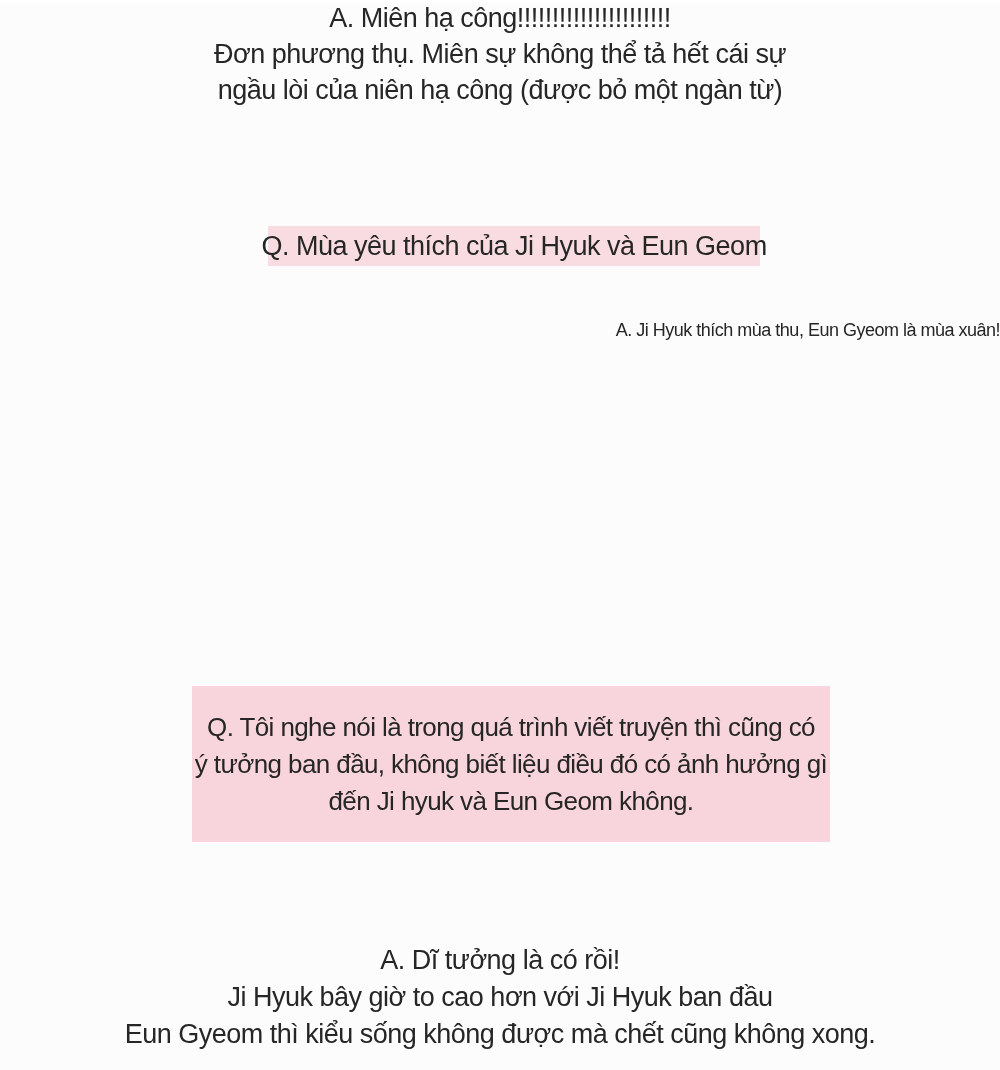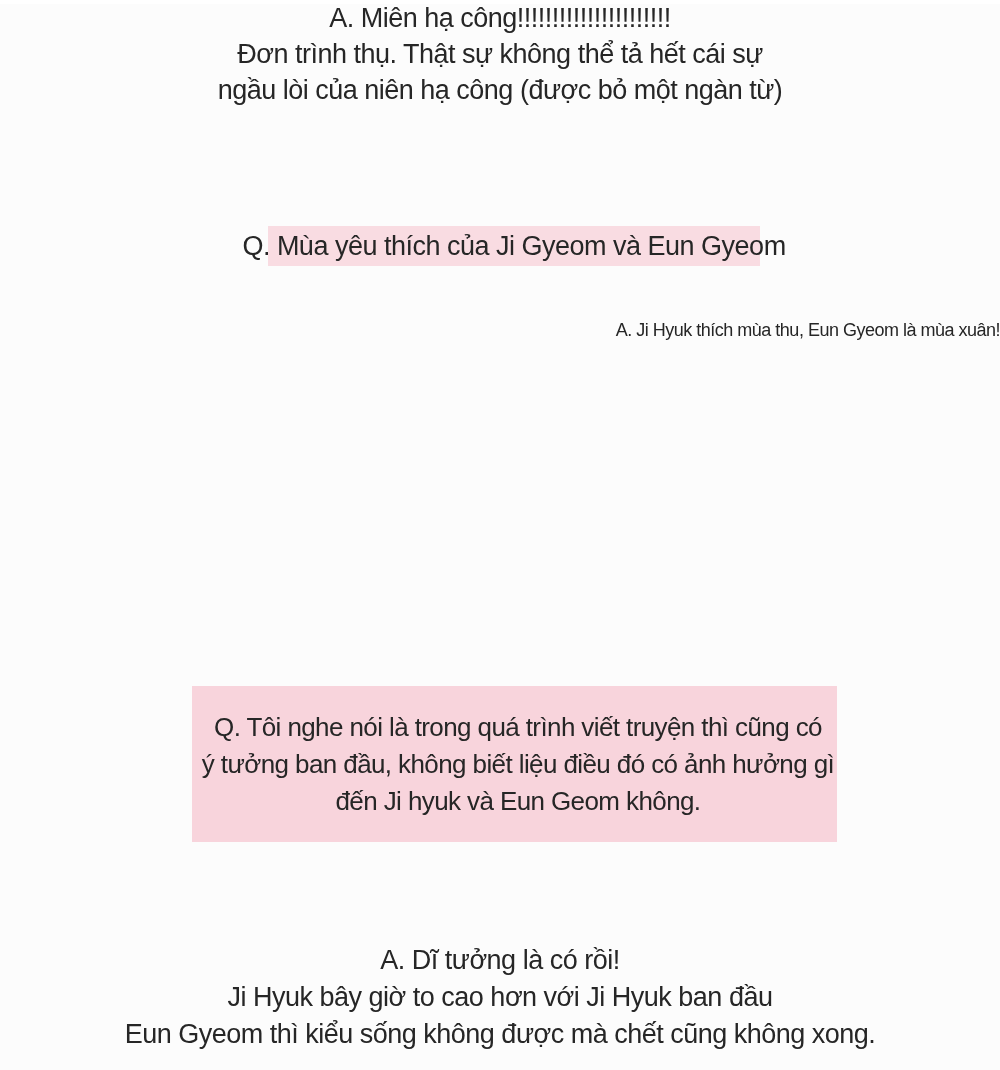--- a/index.html
+++ b/index.html
@@ -65,46 +65,45 @@
     height: 156px;
     background: #f8d4dc;
     display: flex;
     flex-direction: column;
     align-items: center;
     justify-content: center;
     font-size: 26px;
     line-height: 37px;
     letter-spacing: -0.6px;
     text-align: center;
-    padding-left: 7px;
   }
   
   .answer-bottom {
     position: absolute;
     top: 938px;
     left: 0;
     width: 100%;
     text-align: center;
     font-size: 27px;
     line-height: 37px;
   }
 </style>
 </head>
 <body>
 
 <div class="canvas">
 
   <div class="answer-top">
     <span class="textline">A. Miên hạ công!!!!!!!!!!!!!!!!!!!!!!</span>
-    <span class="textline">Đơn trình thụ. Thật sự không thể tả hết cái sự</span>
+    <span class="textline">Đơn phương thụ. Miên sự không thể tả hết cái sự</span>
     <span class="textline">ngầu lòi của niên hạ công (được bỏ một ngàn từ)</span>
   </div>
 
   <div class="q-small">
-    <span>Q. Mùa yêu thích của Ji Gyeom và Eun Gyeom</span>
+    <span>Q. Mùa yêu thích của Ji Hyuk và Eun Geom</span>
   </div>
 
   <div class="answer-season">
     <span class="textline">A. Ji Hyuk thích mùa thu, Eun Gyeom là mùa xuân!</span>
   </div>
 
   <div class="q-large">
     <span class="textline">Q. Tôi nghe nói là trong quá trình viết truyện thì cũng có</span>
     <span class="textline">ý tưởng ban đầu, không biết liệu điều đó có ảnh hưởng gì</span>
     <span class="textline">đến Ji hyuk và Eun Geom không.</span>

